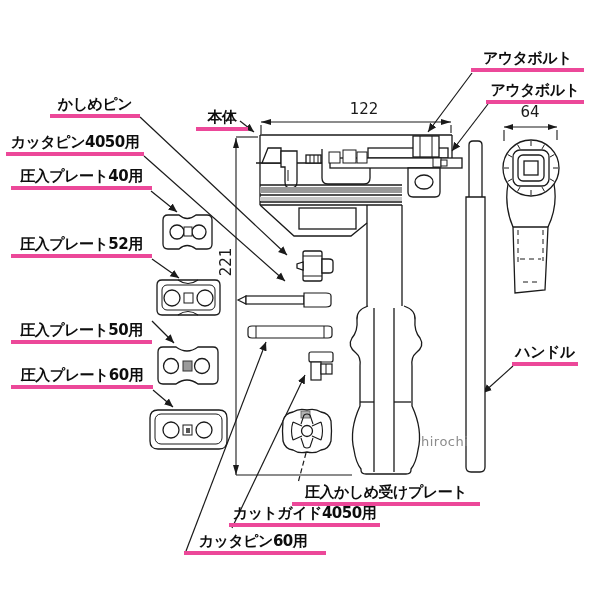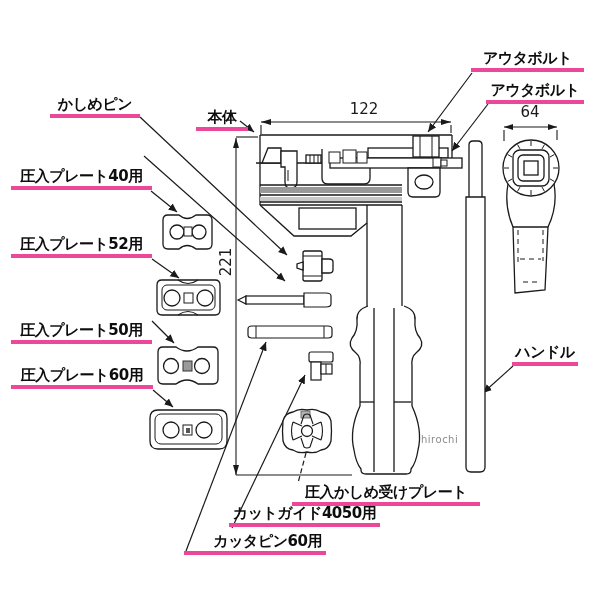--- a/index.html
+++ b/index.html
@@ -3,21 +3,21 @@
 <meta charset="utf-8">
 <style>
   html,body{margin:0;padding:0;background:#fff;}
   .stage{position:relative;width:600px;height:600px;background:#ffffff;overflow:hidden;
          font-family:"DejaVu Sans",sans-serif;}
   .stage svg{position:absolute;left:0;top:0;}
   .lbl{position:absolute;font-weight:bold;font-size:15px;color:#0d0d0d;text-align:center;
        line-height:19px;border-bottom:4px solid #ec4899;white-space:nowrap;letter-spacing:-0.5px;}
   .dim{position:absolute;font-size:15px;color:#1a1a1a;text-align:center;white-space:nowrap;}
   .vert{transform:rotate(-90deg);transform-origin:center center;}
-  .wm{position:absolute;font-size:10px;color:#8c8c8c;letter-spacing:0.5px;}
+  .wm{position:absolute;font-size:13px;color:#8c8c8c;letter-spacing:0.5px;}
 </style>
 </head>
 <body>
 
 <div class="stage">
 
   <svg width="600" height="600" viewBox="0 0 600 600">
     <defs>
       <marker id="arr" viewBox="0 0 10 10" refX="9" refY="5" markerWidth="8" markerHeight="8" orient="auto-start-reverse">
         <path d="M0,1 L9,5 L0,9 Z" fill="#1a1a1a"></path>
@@ -195,31 +195,32 @@
       <rect x="513" y="150" width="36" height="36" rx="7"></rect>
       <rect x="518" y="155" width="26" height="26" rx="5"></rect>
       <rect x="524" y="161" width="14" height="14"></rect>
       <path d="M508,184 Q504,206 513,227 M554,184 Q558,206 548,227"></path>
       <path d="M513,227 H548 L545,290 L515,293 Z" fill="#ffffff"></path>
       <path stroke-width="1" stroke-dasharray="5,4" d="M518,230 V262 M543,230 V261 M520,259 H541 M523,282 H538"></path>
     </g>
   </svg>
 
   <div class="lbl" style="left:50px;top:95px;width:90px;">かしめピン</div>
+  <div class="lbl" style="left:6px;top:133px;width:138px;">カッタピン4050用</div>
   <div class="lbl" style="left:11px;top:167px;width:141px;">圧入プレート40用</div>
   <div class="lbl" style="left:11px;top:235px;width:141px;">圧入プレート52用</div>
   <div class="lbl" style="left:11px;top:297px;width:141px;margin-top:24px;">圧入プレート50用</div>
   <div class="lbl" style="left:11px;top:366px;width:142px;">圧入プレート60用</div>
   <div class="lbl" style="left:196px;top:108px;width:52px;">本体</div>
   <div class="lbl" style="left:471px;top:49px;width:113px;">アウタボルト</div>
   <div class="lbl" style="left:486px;top:81px;width:98px;">アウタボルト</div>
   <div class="lbl" style="left:512px;top:343px;width:66px;">ハンドル</div>
   <div class="lbl" style="left:292px;top:483px;width:188px;">圧入かしめ受けプレート</div>
   <div class="lbl" style="left:229px;top:504px;width:151px;text-align:center;">カットガイド4050用</div>
-  <div class="lbl" style="left:184px;top:532px;width:138px;text-align:right;padding-right:4px;">カッタピン60用</div>
+  <div class="lbl" style="left:184px;top:532px;width:138px;padding-right:4px;">カッタピン60用</div>
 
   <div class="dim" style="left:344px;top:100px;width:40px;">122</div>
   <div class="dim vert" style="left:210px;top:253px;width:32px;">221</div>
   <div class="dim" style="left:515px;top:103px;width:30px;">64</div>
 
   <div class="wm" style="left:421px;top:434px;">hirochi</div>
 
 </div>
 
 </body></html>

